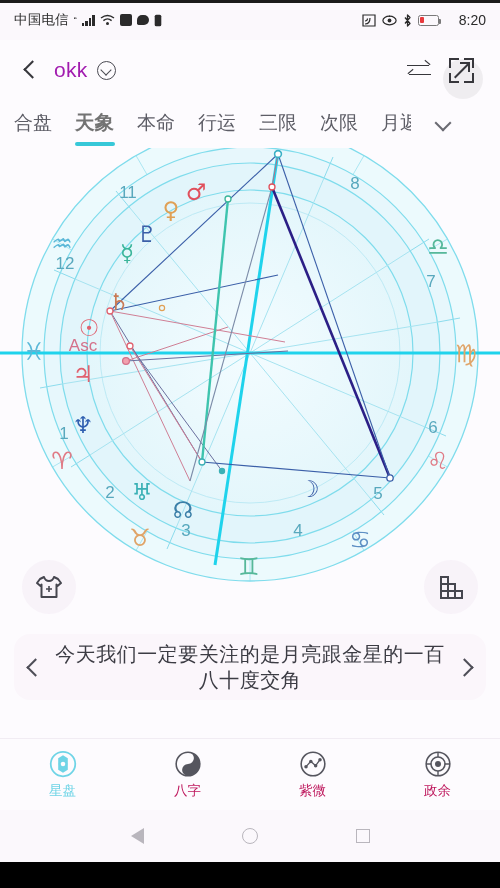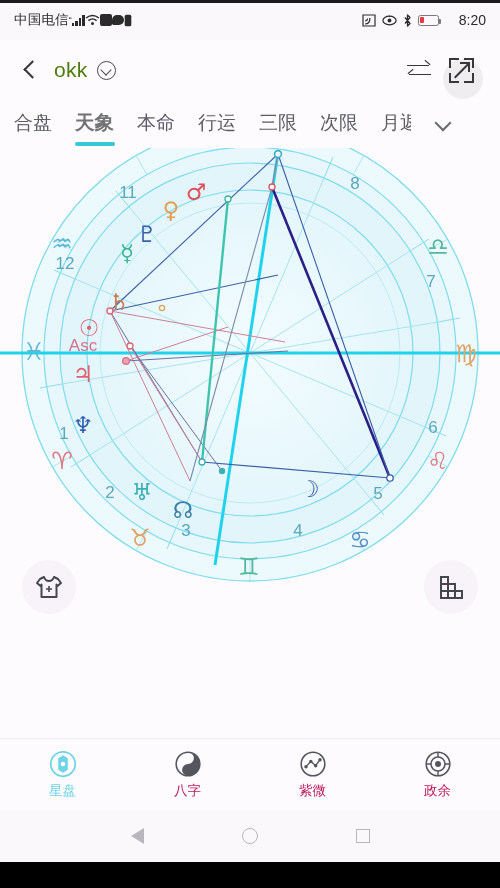--- a/index.html
+++ b/index.html
@@ -10,42 +10,42 @@
     overflow:hidden;
     position:relative;
   }
   .phone { width:500px; height:888px; position:relative; background:#fdfbfe; }
 
   
   .statusbar {
     height:40px; display:flex; align-items:center; justify-content:space-between;
     padding:0 14px; background:#fbf8fc; font-size:14px; color:#2b2b2b;
   }
-  .sb-left { display:flex; align-items:center; }
+  .sb-left { display:flex; align-items:center; gap:5px; }
   .sb-right { display:flex; align-items:center; gap:6px; }
   .carrier { font-size:13.5px; letter-spacing:.2px; }
   .ic { display:inline-block; }
   .sig-bars { display:inline-flex; align-items:flex-end; gap:1px; height:11px; }
   .sig-bars i { width:2.5px; background:#2b2b2b; display:block; }
   .sig-bars i:nth-child(1){height:3px}.sig-bars i:nth-child(2){height:5px}
   .sig-bars i:nth-child(3){height:8px}.sig-bars i:nth-child(4){height:11px}
   .quote { font-size:9px; vertical-align:super; }
   .sq-icon { width:12px; height:12px; background:#2b2b2b; border-radius:2px; }
   .dot-msg { width:12px;height:10px;background:#2b2b2b;border-radius:6px 6px 6px 2px; }
   .battery-wrap { display:flex; align-items:center; }
   .battery { width:21px;height:11px;border:1.3px solid #7a7a7a;border-radius:2.5px;position:relative;padding:1.2px; }
   .battery::after { content:"";position:absolute;right:-3.2px;top:3px;width:2px;height:5px;background:#7a7a7a;border-radius:0 1px 1px 0; }
   .battery b { display:block;height:100%;width:26%;background:#e8393c;border-radius:1px; }
   .clock { font-size:14px; margin-left:3px;padding-left:11px; }
 
   
   .header { height:60px; display:flex; align-items:center; padding:0 18px; background:#fdfbfe; }
   .back-chev { width:24px;height:24px;position:relative;cursor:pointer; }
   .back-chev::before{content:"";position:absolute;left:8px;top:5px;width:11px;height:11px;border-left:2px solid #37373c;border-bottom:2px solid #37373c;transform:rotate(45deg);}
-  .title { font-size:21px; color:#4d7c0f; margin-left:12px; letter-spacing:.3px; }
+  .title { font-size:21px; color:#a21caf; margin-left:12px; letter-spacing:.3px; }
   .circ-chev { width:19px;height:19px;border:1.6px solid #4a4a52;border-radius:50%;margin-left:9px;position:relative; }
   .circ-chev::before{content:"";position:absolute;left:4.6px;top:4.8px;width:7px;height:7px;border-right:1.6px solid #4a4a52;border-bottom:1.6px solid #4a4a52;transform:rotate(45deg);}
   .hdr-spacer { flex:1; }
   .icon-btn { width:42px;height:42px;display:flex;align-items:center;justify-content:center;position:relative; }
   .swap-ic { width:24px;height:18px;position:relative; }
   .swap-ic i { position:absolute; height:0; border-top:1.8px solid #37373c; }
   .swap-ic i:nth-child(1){ top:4px; left:0; width:22px; }
   .swap-ic i:nth-child(2){ top:13px; left:2px; width:22px; }
   .swap-ic i:nth-child(3){ top:1.2px; right:0; width:7px; transform:rotate(40deg); }
   .swap-ic i:nth-child(4){ top:10px; left:0; width:7px; transform:rotate(-40deg); }
@@ -337,20 +337,25 @@
           <rect x="4" y="10" width="7" height="7"></rect>
           <rect x="11" y="10" width="7" height="7"></rect>
           <rect x="4" y="17" width="7" height="7"></rect>
           <rect x="11" y="17" width="7" height="7"></rect>
           <rect x="18" y="17" width="7" height="7"></rect>
         </g>
       </svg>
     </div>
   </div>
 
+  <div class="caption">
+    <span class="cap-chev l"></span>
+    <span class="cap-text">今天我们一定要关注的是月亮跟金星的一百八十度交角</span>
+    <span class="cap-chev r"></span>
+  </div>
 
   <div class="botnav">
     <div class="nav-item active">
       <svg class="nav-ic" viewBox="0 0 32 32">
         <circle cx="16" cy="16" r="14" fill="none" stroke="#6fd4e6" stroke-width="2"></circle>
         <path d="M16 6 L21.5 9.5 L21.5 16 L16 19.5 L10.5 16 L10.5 9.5 Z" fill="#6fd4e6"></path>
         <path d="M16 12.5 L21.5 16 L21.5 22.5 L16 26 L10.5 22.5 L10.5 16 Z" fill="#6fd4e6"></path>
         <circle cx="16" cy="16" r="2.6" fill="#fdfbfe"></circle>
       </svg>
       <span class="nav-lbl">星盘</span>

